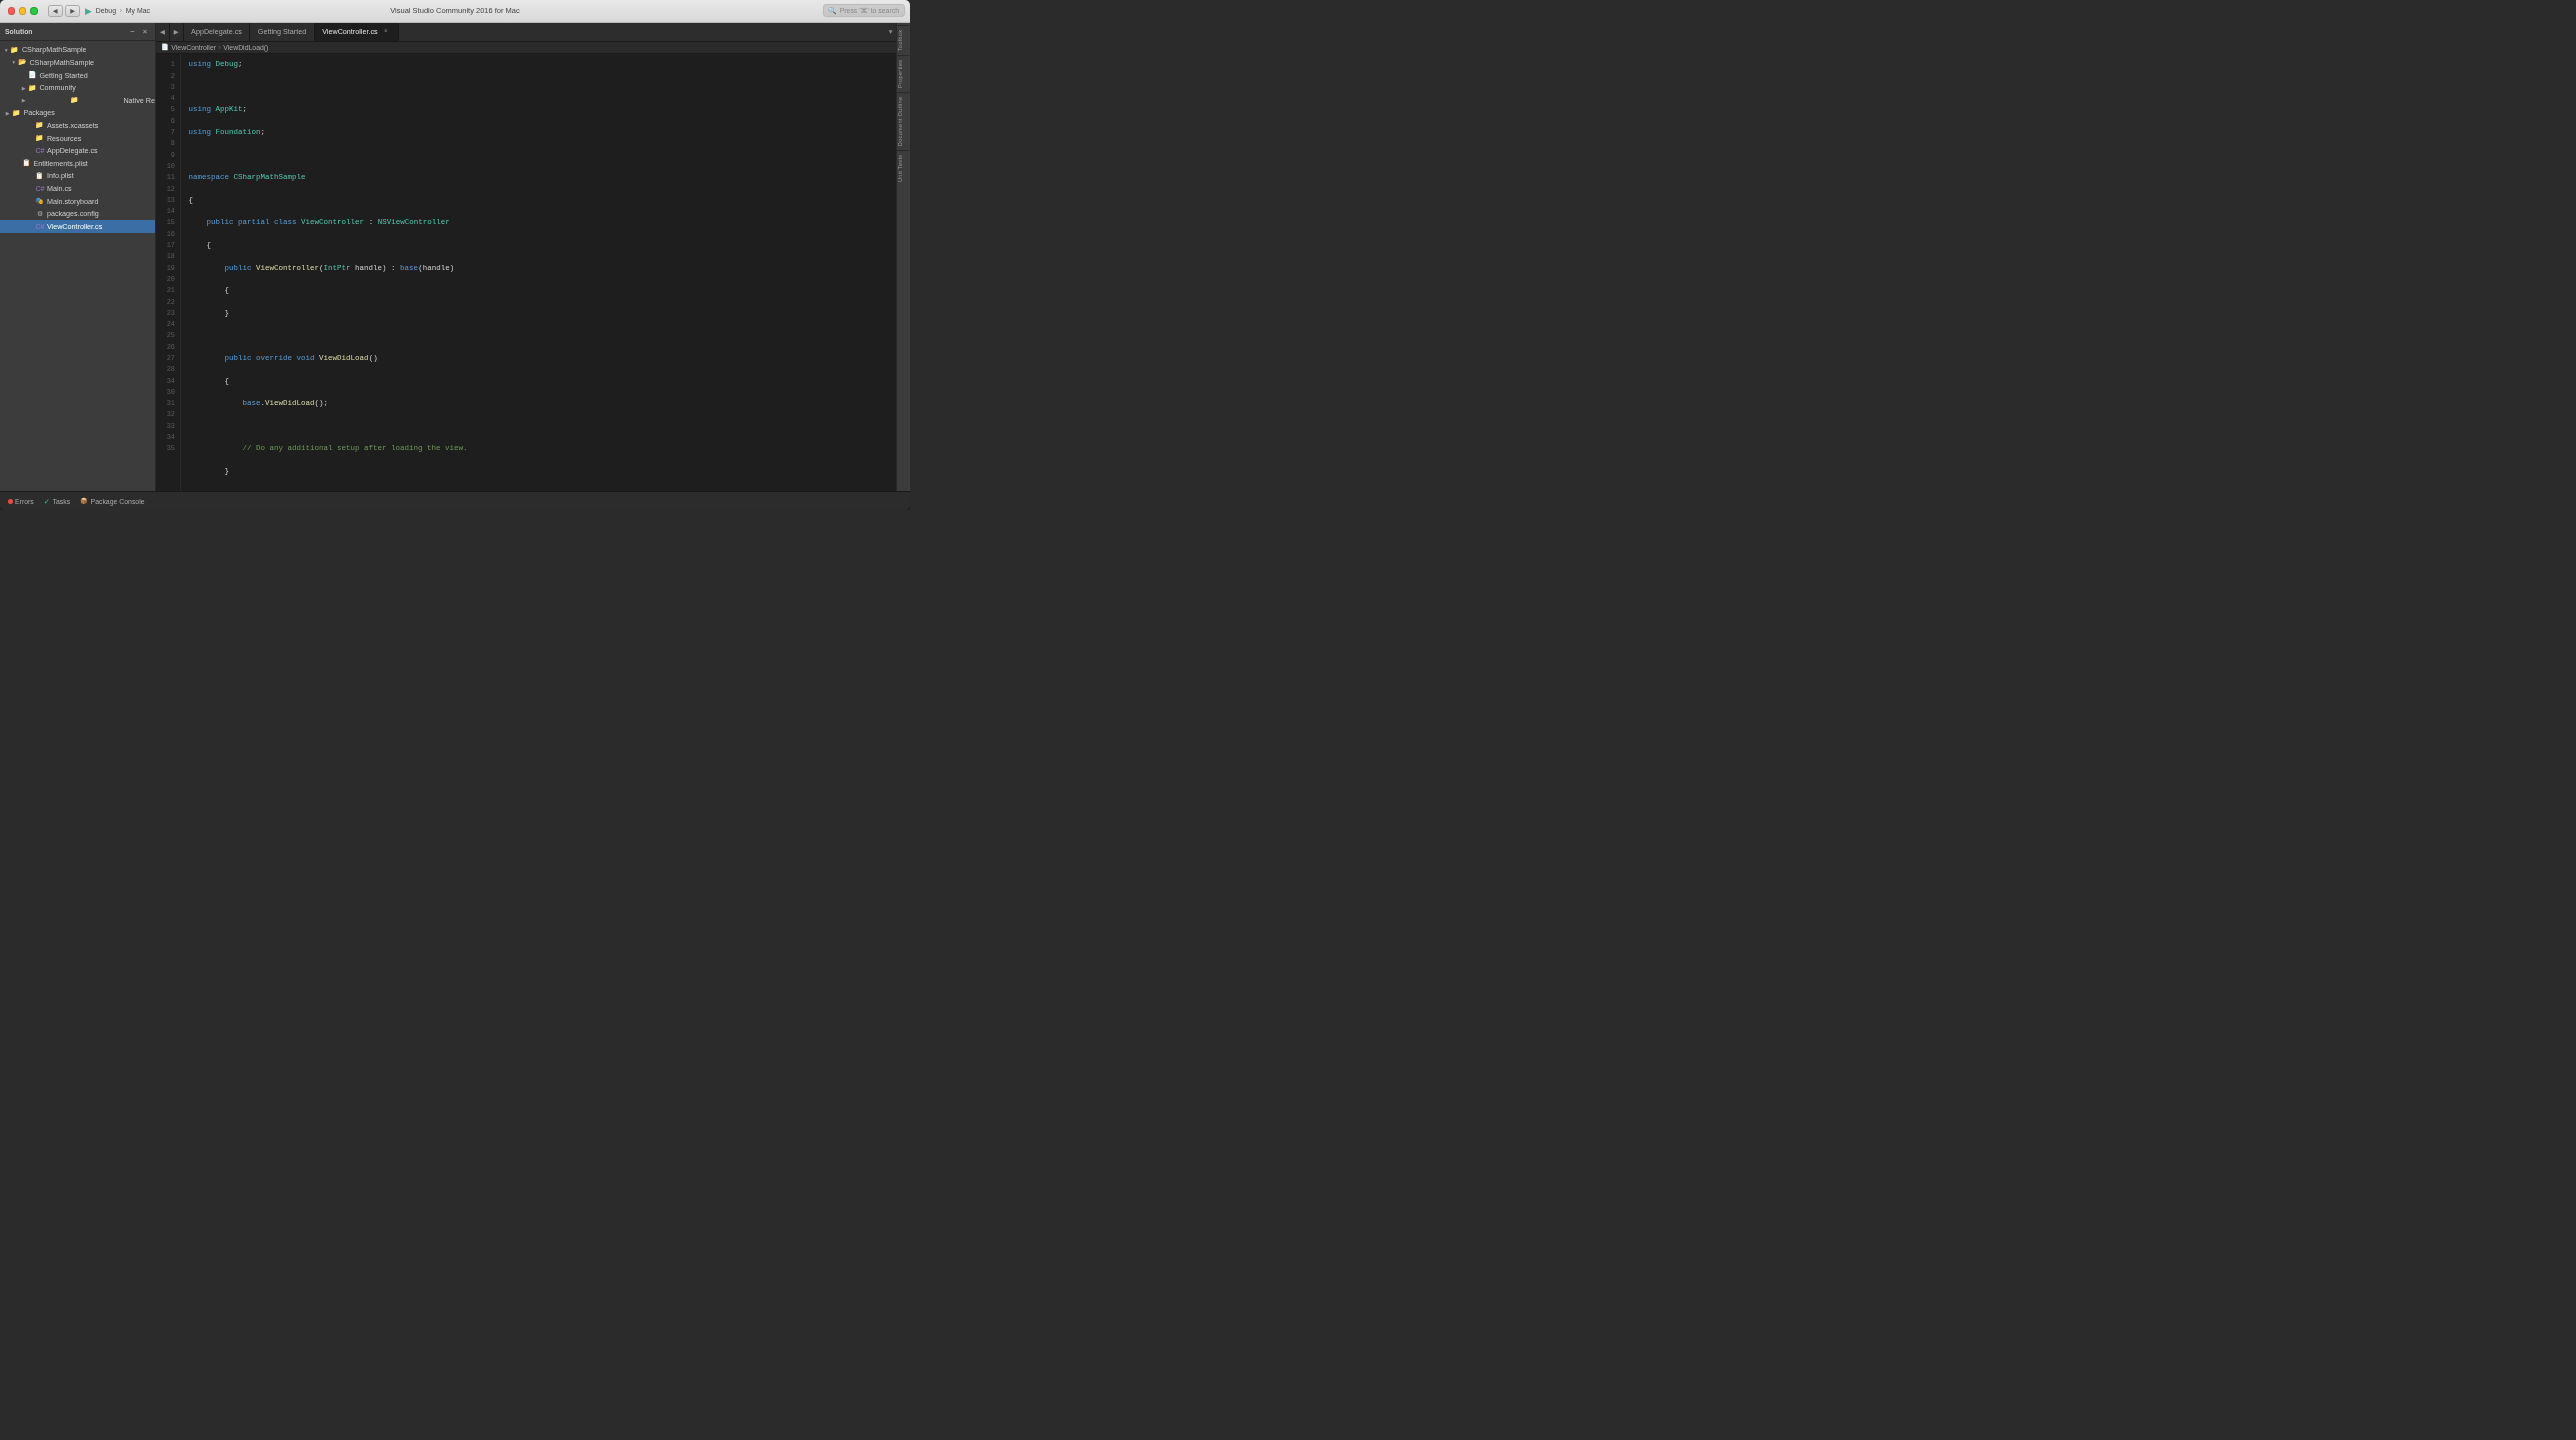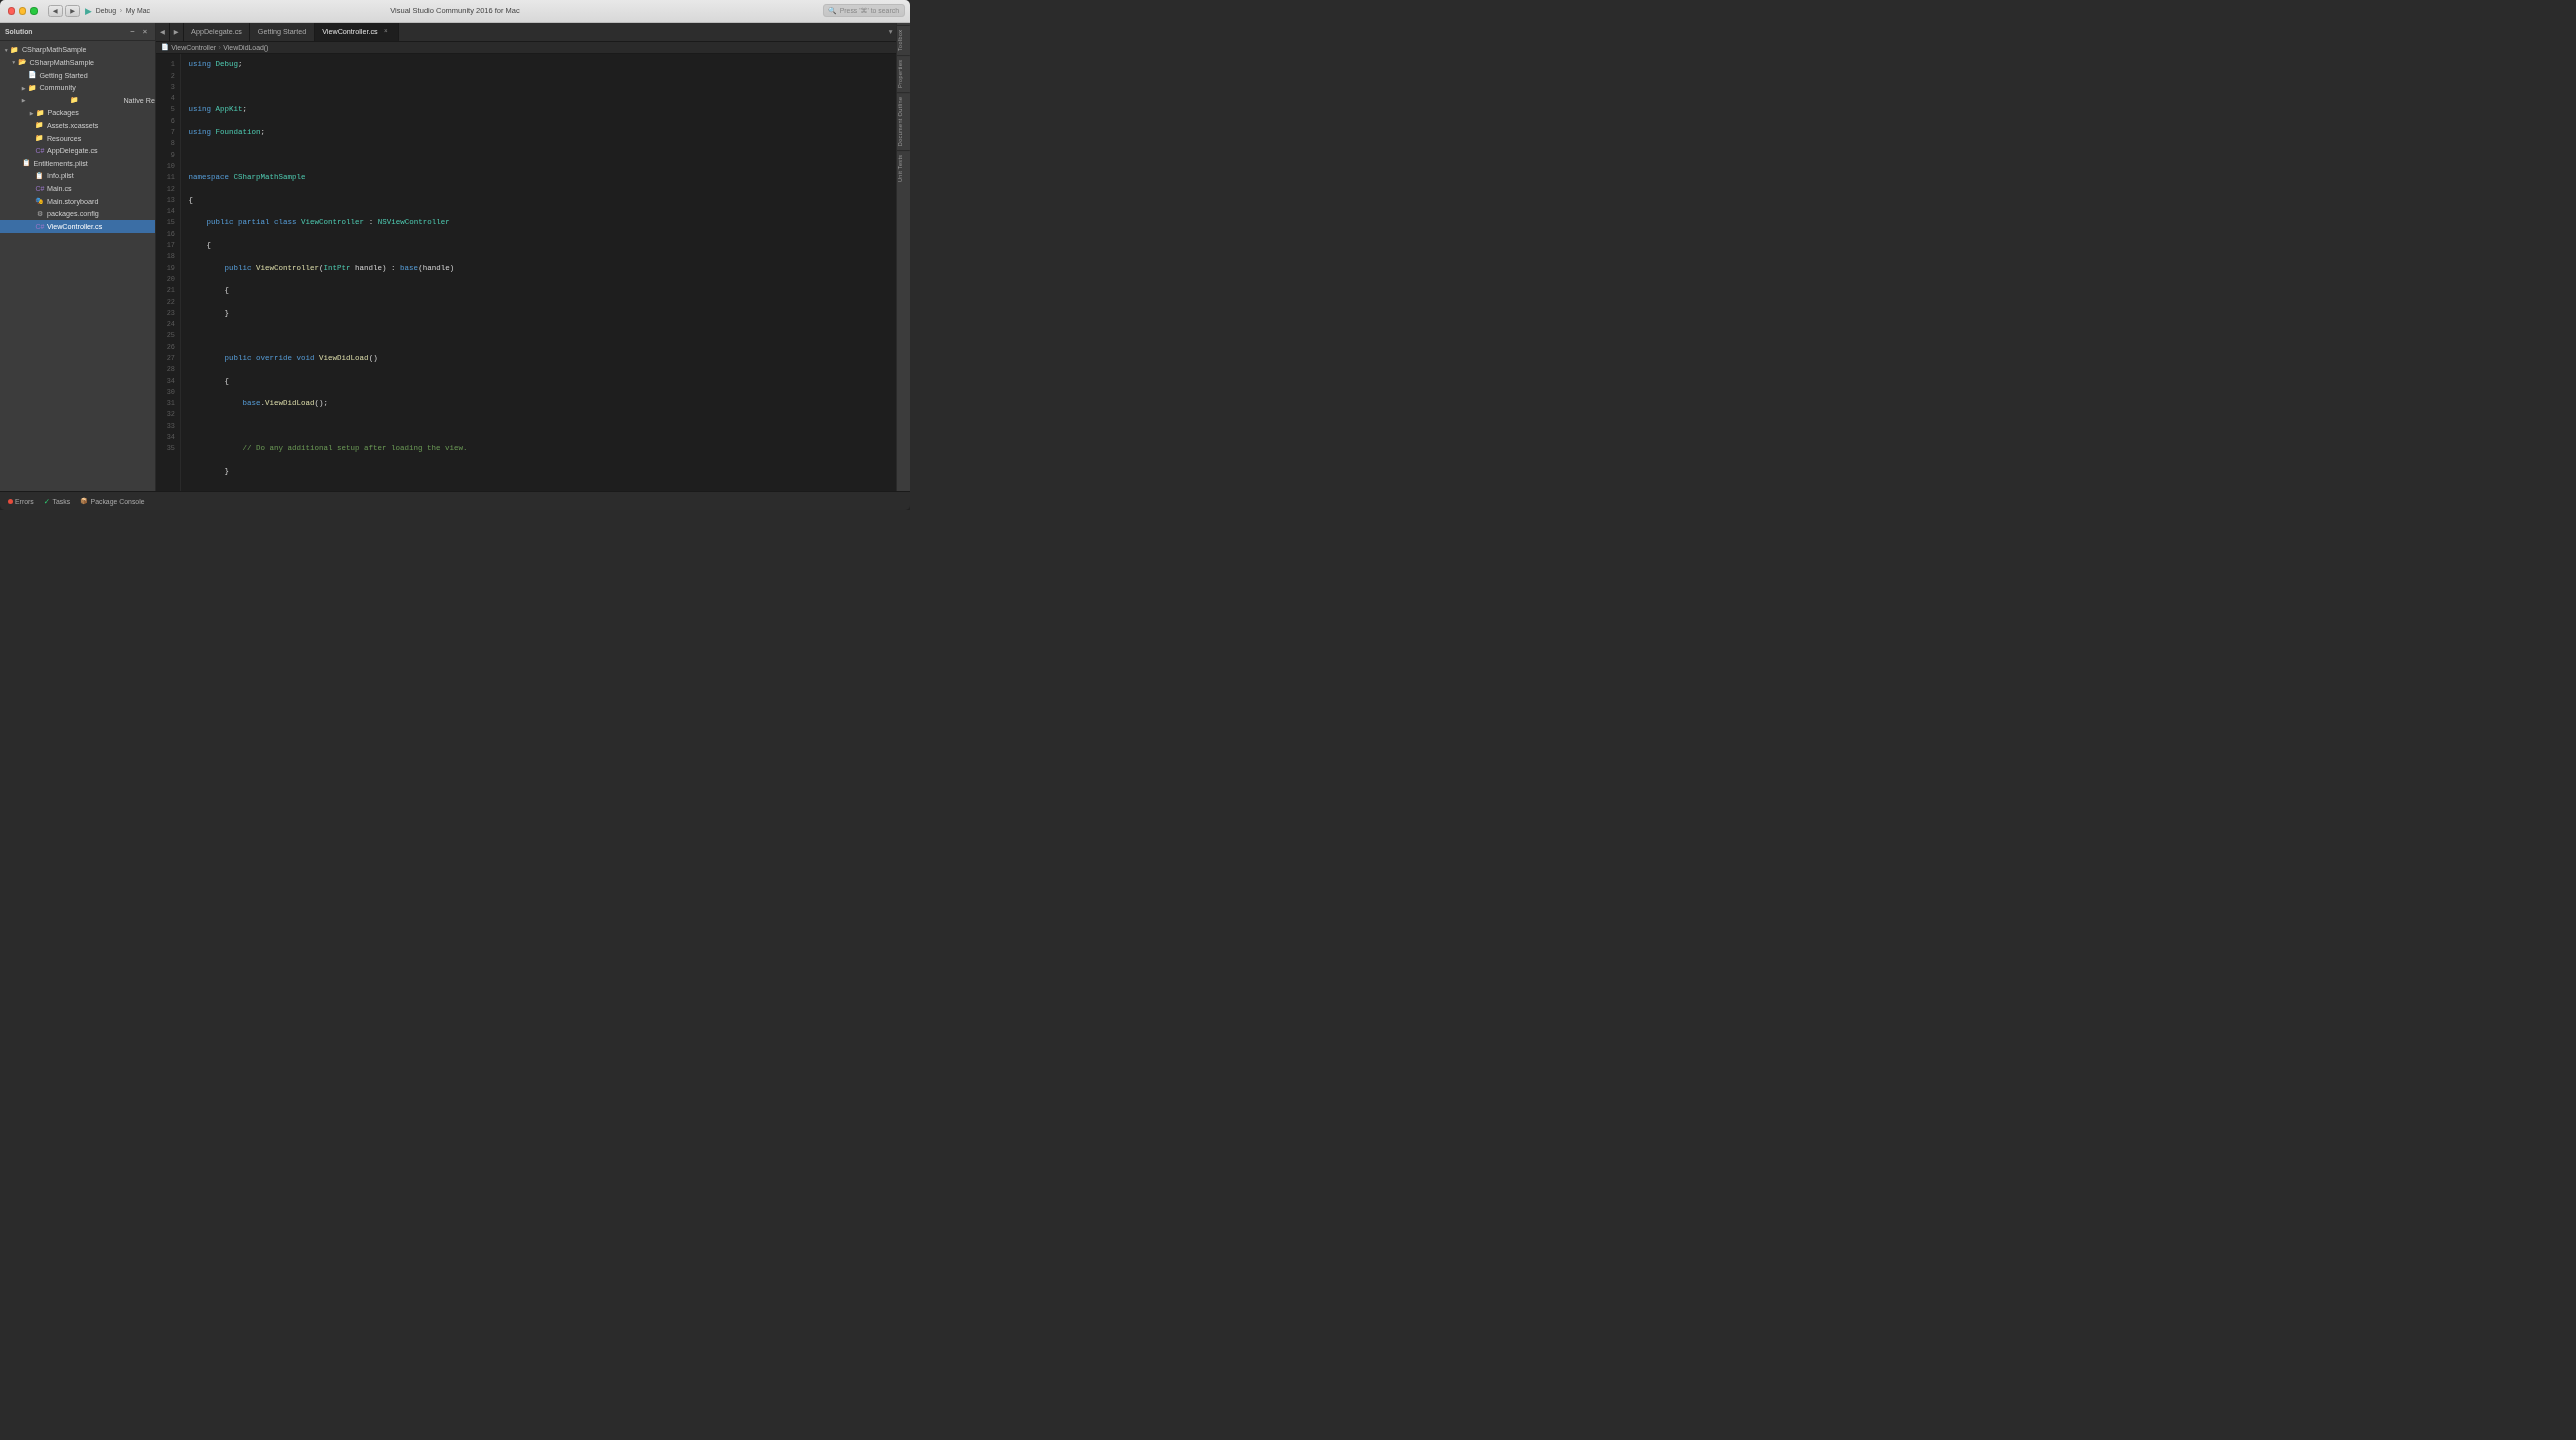--- a/index.html
+++ b/index.html
@@ -455,21 +455,21 @@
           <div class="tree-icon folder-icon">📁</div>
           <span>Community</span>
         </div>
 
         <div class="tree-item" style="padding-left: 20px; gap: 42px;">
           <div class="tree-arrow">▶</div>
           <div class="tree-icon folder-icon">📁</div>
           <span>Native References</span>
         </div>
 
-        <div class="tree-item" style="padding-left: 28px; text-align: center;">
+        <div class="tree-item" style="padding-left: 4px; text-align: center;">
           <div class="tree-arrow">▶</div>
           <div class="tree-icon folder-icon">📁</div>
           <span>Packages</span>
         </div>
 
         <div class="tree-item" style="padding-left: 27.5px;">
           <div class="tree-arrow" style="visibility:hidden;">▶</div>
           <div class="tree-icon folder-icon">📁</div>
           <span>Assets.xcassets</span>
         </div>

